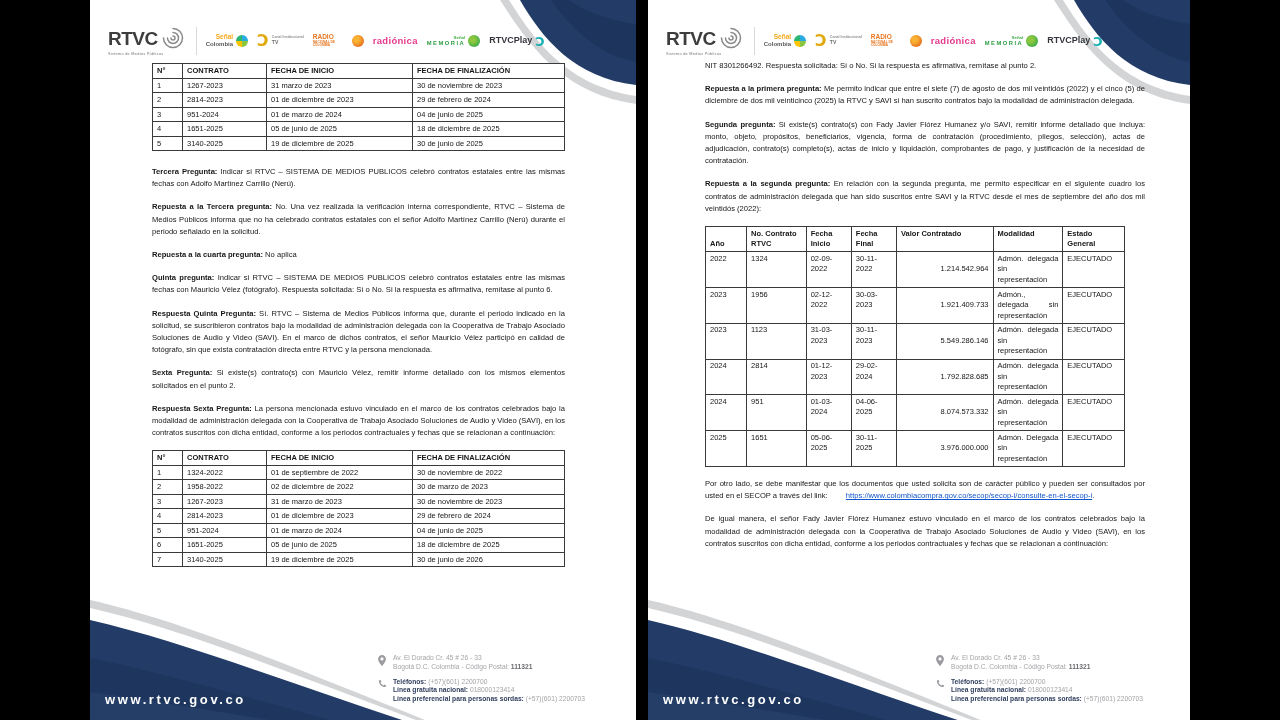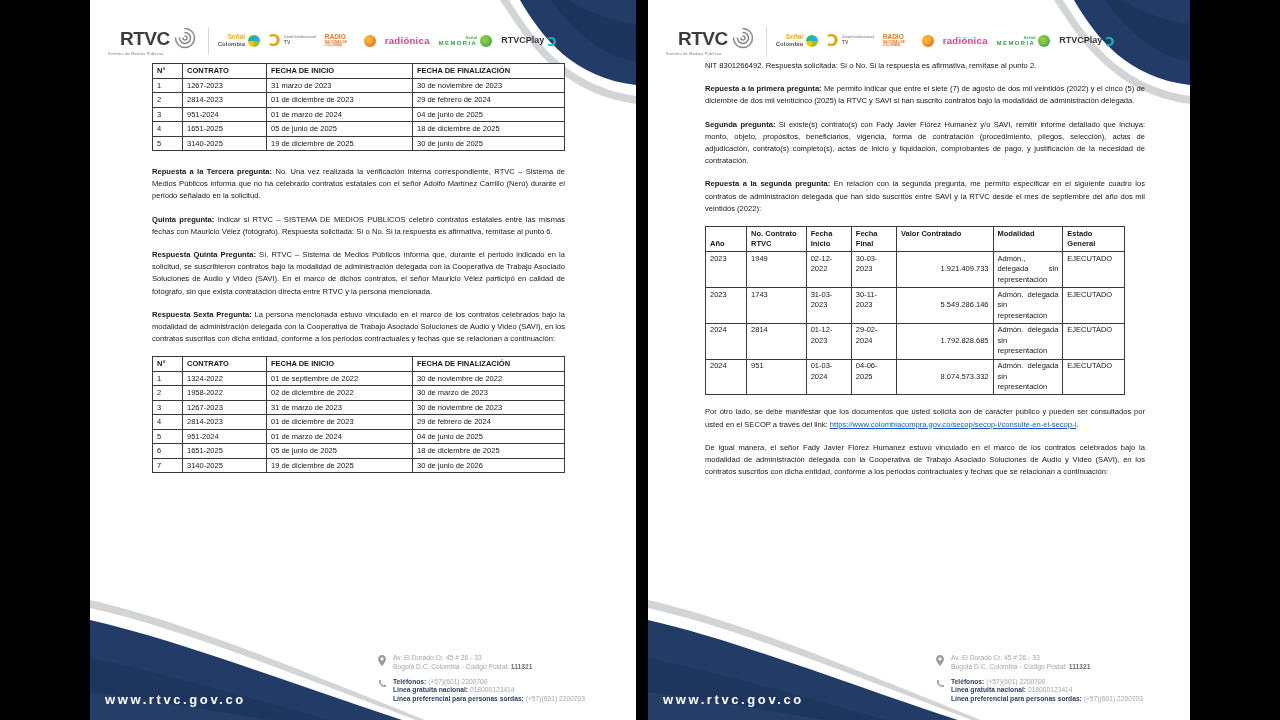--- a/index.html
+++ b/index.html
@@ -11,21 +11,21 @@
   
   .corner-tr{position:absolute;top:0;right:0;width:235px;height:112px;z-index:1;pointer-events:none;}
   .corner-bl{position:absolute;bottom:0;left:0;width:100%;height:140px;z-index:1;pointer-events:none;}
   .corner-tr svg,.corner-bl svg{display:block;width:100%;height:100%;}
   .website{position:absolute;left:15px;bottom:13px;color:#fff;font-size:13px;font-weight:bold;
     letter-spacing:2.6px;z-index:3;}
 
   
   .page-header{position:absolute;top:20px;left:18px;right:18px;height:42px;display:flex;align-items:center;z-index:2;}
   .rtvc-block{display:flex;flex-direction:column;}
-  .rtvc-row{display:flex;align-items:center;gap:3px;margin-left:12px;}
+  .rtvc-row{display:flex;align-items:center;gap:3px;}
   .rtvc-word{font-size:19px;font-weight:bold;color:#3d3d3d;letter-spacing:-.5px;line-height:1;}
   .rtvc-tagline{font-size:3.8px;color:#777;margin-top:2px;letter-spacing:.3px;}
   .hdr-divider{width:1px;height:28px;background:#d9d9d9;margin:0 9px 0 11px;}
   .brands{display:flex;align-items:center;gap:9px;flex:1;}
   .brand{display:flex;align-items:center;gap:3px;}
   .btxt{display:flex;flex-direction:column;line-height:1.05;}
   .bdot{width:12px;height:12px;border-radius:50%;flex:0 0 auto;}
   .bswirl{font-style:normal;font-family:"DejaVu Sans",sans-serif;line-height:1;}
   .brand-sc .btxt{align-items:flex-end;}
   .brand-sc .bl1{color:#f5a81c;font-size:6.5px;font-weight:bold;}
@@ -56,21 +56,21 @@
     vertical-align:top;line-height:11.5px;}
   .doc-table th{font-weight:bold;}
   .wide-table{width:100%;margin:0 0 15px 0;}
   .wide-table.last{margin:6px 0 0 0;}
   .rt{table-layout:fixed;width:420px;margin:1px 0 11px 0;}
   .rt th,.rt td{line-height:10.6px;padding:1.5px 4px;}
   .rt th{vertical-align:top;}
   .rt th.col-ano{vertical-align:bottom;}
   .rt td:nth-child(5){text-align:right;vertical-align:middle;}
   .rt td:nth-child(6){text-align:justify;}
-  a.doc-link{color:#1155cc;text-decoration:underline;word-break:break-all;}
+  a.doc-link{color:#1155cc;text-decoration:underline;word-break:break-all;margin-left:16px;}
 
   
   .footer-info{position:absolute;left:288px;right:10px;bottom:16px;z-index:2;font-size:6.7px;
     color:#a4a4a9;line-height:8.8px;}
   .f-item{display:flex;gap:6px;margin-bottom:6px;}
   .f-item:last-child{margin-bottom:0;}
   .f-icon{flex:0 0 9px;padding-top:1px;}
   .f-label{font-weight:bold;color:#31405e;}
   .f-strong{font-weight:bold;color:#6b6b70;}
 </style>
@@ -214,29 +214,32 @@
           <tr>
             <td>5</td>
             <td>3140-2025</td>
             <td>19 de diciembre de 2025</td>
             <td>30 de junio de 2025</td>
           </tr>
         </tbody>
       </table>
     <div>
 
+        <p class="para"><b class="lead">Tercera Pregunta:</b><span> Indicar si RTVC – SISTEMA DE MEDIOS PUBLICOS celebró contratos estatales entre las mismas fechas con Adolfo Martínez Carrillo (Nerú).</span></p>
 
         <p class="para"><b class="lead">Repuesta a la Tercera pregunta:</b><span> No. Una vez realizada la verificación interna correspondiente, RTVC – Sistema de Medios Públicos informa que no ha celebrado contratos estatales con el señor Adolfo Martínez Carrillo (Nerú) durante el periodo señalado en la solicitud.</span></p>
 
 
+        <p class="para"><b class="lead">Repuesta a la cuarta pregunta:</b><span> No aplica</span></p>
 
         <p class="para"><b class="lead">Quinta pregunta:</b><span> Indicar si RTVC – SISTEMA DE MEDIOS PUBLICOS celebró contratos estatales entre las mismas fechas con Mauricio Vélez (fotógrafo). Respuesta solicitada: Sí o No. Si la respuesta es afirmativa, remítase al punto 6.</span></p>
 
         <p class="para"><b class="lead">Respuesta Quinta Pregunta:</b><span> Sí. RTVC – Sistema de Medios Públicos informa que, durante el periodo indicado en la solicitud, se suscribieron contratos bajo la modalidad de administración delegada con la Cooperativa de Trabajo Asociado Soluciones de Audio y Video (SAVI). En el marco de dichos contratos, el señor Mauricio Vélez participó en calidad de fotógrafo, sin que exista contratación directa entre RTVC y la persona mencionada.</span></p>
 
+        <p class="para"><b class="lead">Sexta Pregunta:</b><span> Si existe(s) contrato(s) con Mauricio Vélez, remitir informe detallado con los mismos elementos solicitados en el punto 2.</span></p>
 
         <p class="para"><b class="lead">Respuesta Sexta Pregunta:</b><span> La persona mencionada estuvo vinculado en el marco de los contratos celebrados bajo la modalidad de administración delegada con la Cooperativa de Trabajo Asociado Soluciones de Audio y Video (SAVI), en los contratos suscritos con dicha entidad, conforme a los periodos contractuales y fechas que se relacionan a continuación:</span></p>
       </div>
     <table class="doc-table wide-table last">
       <colgroup>
           <col style="width:30px">
           <col style="width:84px">
           <col style="width:146px">
           <col>
         </colgroup>
@@ -440,31 +443,40 @@
             <th>No. Contrato RTVC</th>
             <th>Fecha Inicio</th>
             <th>Fecha Final</th>
             <th>Valor Contratado</th>
             <th>Modalidad</th>
             <th>Estado General</th>
           </tr>
         </thead>
         <tbody>
           <tr>
+            <td>2022</td>
+            <td>1324</td>
+            <td>02-09-2022</td>
+            <td>30-11-2022</td>
+            <td>1.214.542.964</td>
+            <td>Admón. delegada sin representación</td>
+            <td>EJECUTADO</td>
+          </tr>
+          <tr>
             <td>2023</td>
-            <td>1949</td>
+            <td>1956</td>
             <td>02-12-2022</td>
             <td>30-03-2023</td>
             <td>1.921.409.733</td>
             <td>Admón., delegada sin representación</td>
             <td>EJECUTADO</td>
           </tr>
           <tr>
             <td>2023</td>
-            <td>1743</td>
+            <td>1123</td>
             <td>31-03-2023</td>
             <td>30-11-2023</td>
             <td>5.549.286.146</td>
             <td>Admón. delegada sin representación</td>
             <td>EJECUTADO</td>
           </tr>
           <tr>
             <td>2024</td>
             <td>2814</td>
             <td>01-12-2023</td>
@@ -473,20 +485,29 @@
             <td>Admón. delegada sin representación</td>
             <td>EJECUTADO</td>
           </tr>
           <tr>
             <td>2024</td>
             <td>951</td>
             <td>01-03-2024</td>
             <td>04-06-2025</td>
             <td>8.074.573.332</td>
             <td>Admón. delegada sin representación</td>
+            <td>EJECUTADO</td>
+          </tr>
+          <tr>
+            <td>2025</td>
+            <td>1651</td>
+            <td>05-06-2025</td>
+            <td>30-11-2025</td>
+            <td>3.976.000.000</td>
+            <td>Admón. Delegada sin representación</td>
             <td>EJECUTADO</td>
           </tr>
         </tbody>
       </table>
     <p class="para"><span>Por otro lado, se debe manifestar que los documentos que usted solicita son de carácter público y pueden ser consultados por usted en el SECOP a través del link: </span><a class="doc-link" href="#">https://www.colombiacompra.gov.co/secop/secop-i/consulte-en-el-secop-i</a><span>.</span></p>
     <p class="para">De igual manera, el señor Fady Javier Flórez Humanez estuvo vinculado en el marco de los contratos celebrados bajo la modalidad de administración delegada con la Cooperativa de Trabajo Asociado Soluciones de Audio y Video (SAVI), en los contratos suscritos con dicha entidad, conforme a los periodos contractuales y fechas que se relacionan a continuación:</p>
   </div>
 
   <div class="footer-info">
     <div class="f-item">

